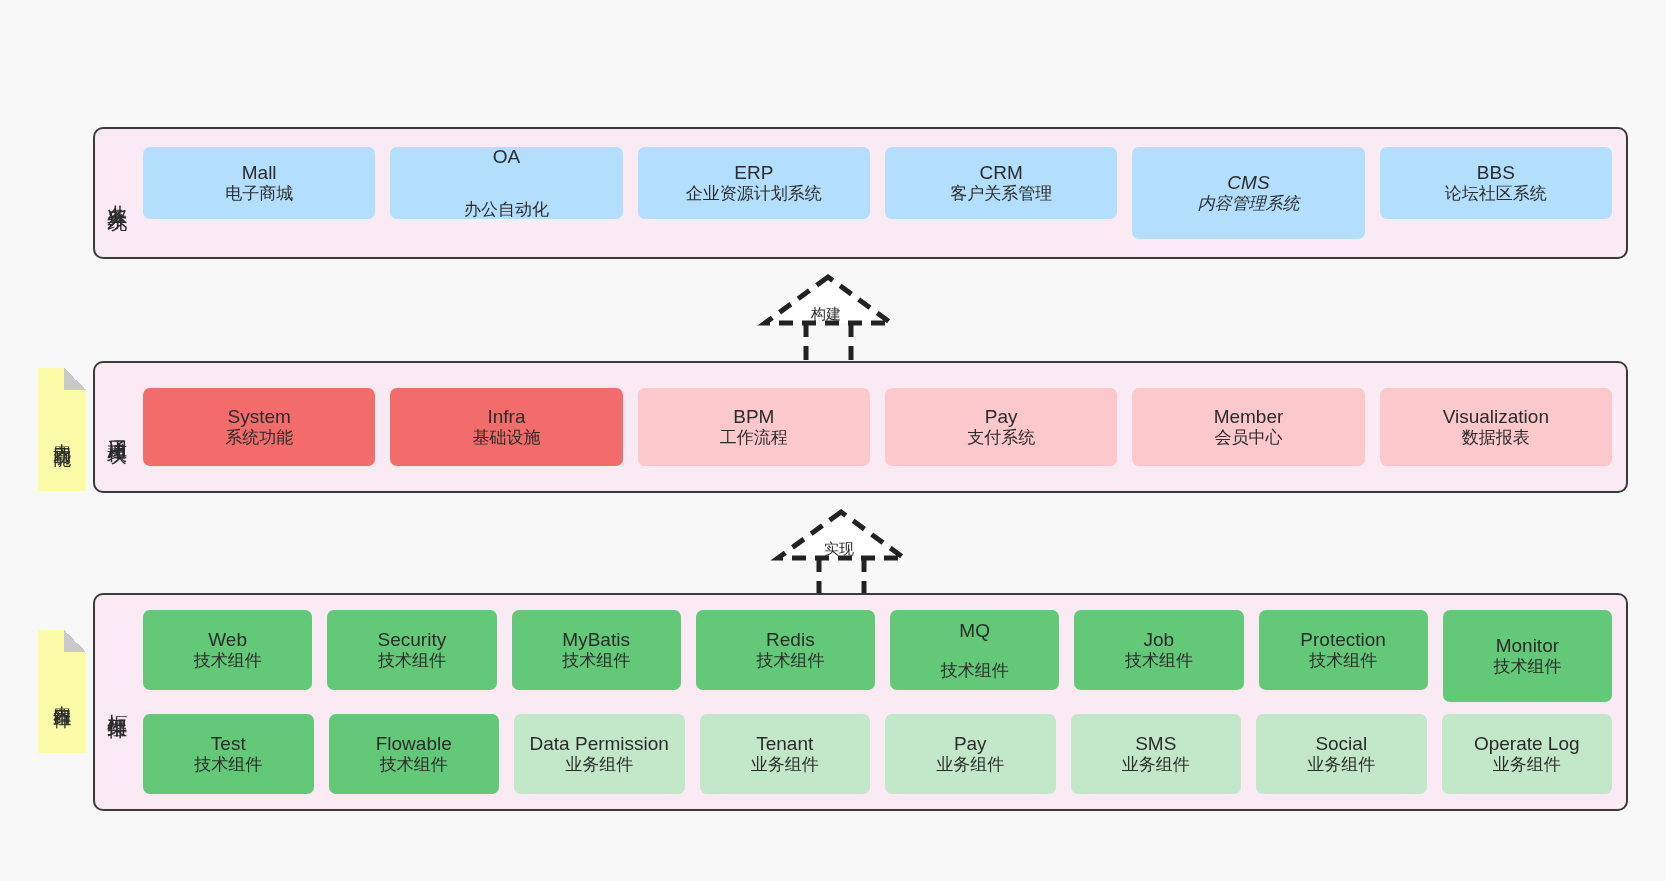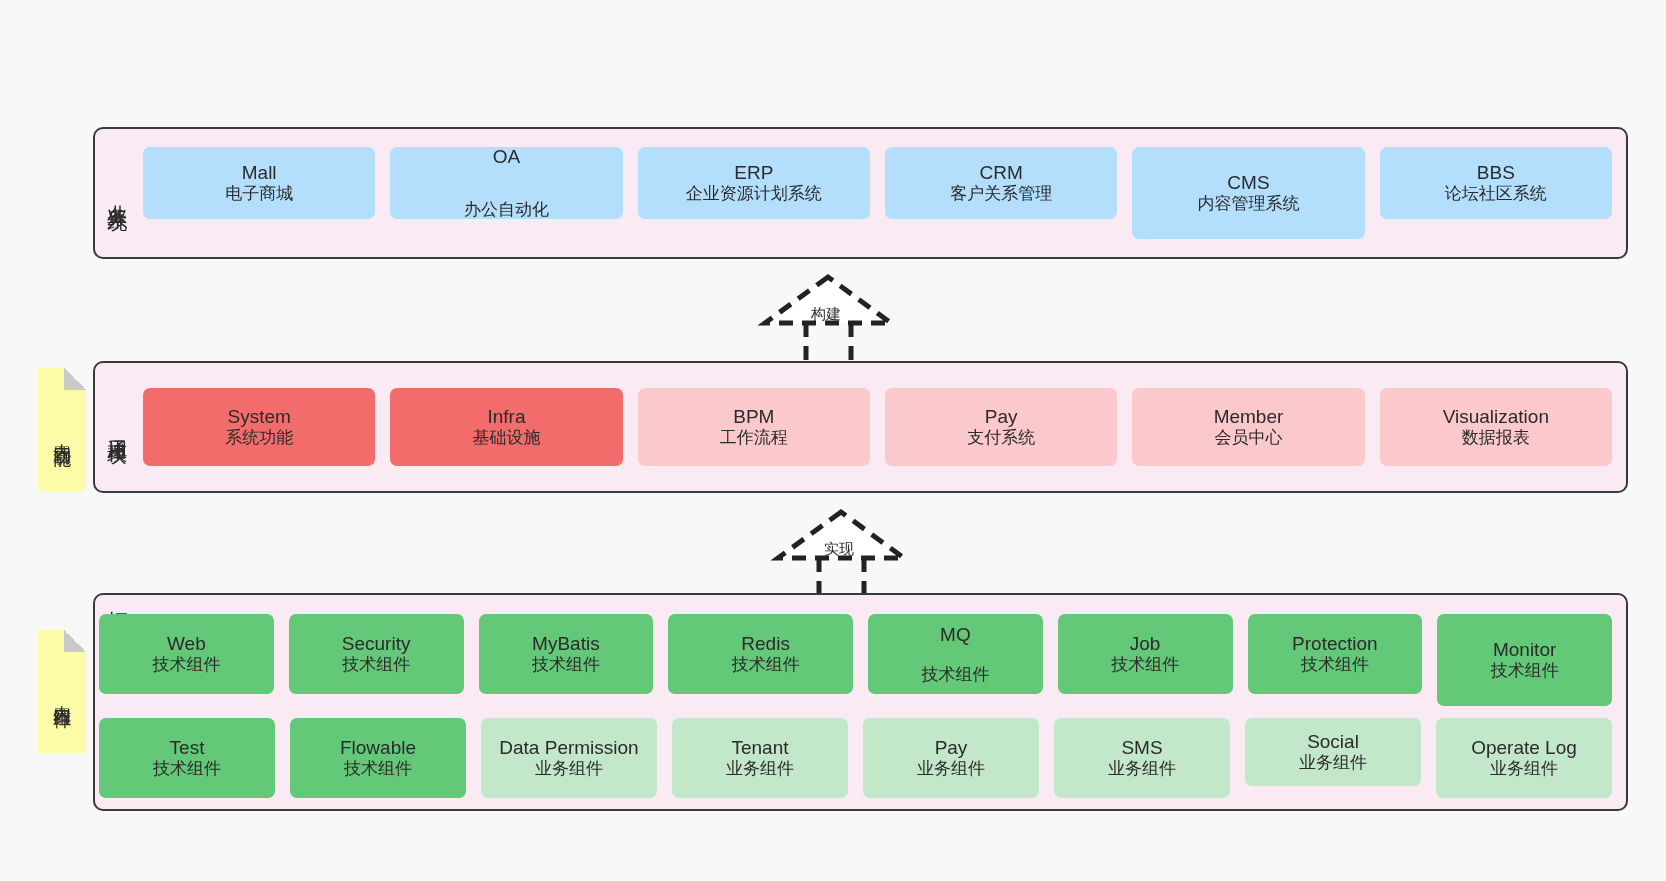--- a/index.html
+++ b/index.html
@@ -153,21 +153,21 @@
           <span class="t2">办公自动化</span>
         </div>
         <div class="cell c-blue" style="height:72px;">
           <span class="t1">ERP</span>
           <span class="t2">企业资源计划系统</span>
         </div>
         <div class="cell c-blue" style="height:72px;">
           <span class="t1">CRM</span>
           <span class="t2">客户关系管理</span>
         </div>
-        <div class="cell c-blue" style="height:92px;">
+        <div class="cell c-blue" style="height:92px;font-style:italic;">
           <span class="t1">CMS</span>
           <span class="t2">内容管理系统</span>
         </div>
         <div class="cell c-blue" style="height:72px;">
           <span class="t1">BBS</span>
           <span class="t2">论坛社区系统</span>
         </div>
       </div>
     </div>
   </div>
@@ -227,21 +227,21 @@
       <line x1="96" y1="54" x2="96" y2="100" stroke="#222222" stroke-width="5" stroke-dasharray="14,9"></line>
     </svg>
     <span class="connector-label" style="left:56px; top:36px;">实现</span>
   </div>
 
   <div class="note" style="left:38px; top:616px; width:48px; height:123px;">
     <span class="fold"></span>
     <span class="note-text">内置组件</span>
   </div>
 
-  <div class="layer" id="layer-framework" style="left:93px; top:579px; width:1535px; height:218px;flex-direction:column;">
+  <div class="layer" id="layer-framework" style="left:93px; top:579px; width:1535px; height:218px;">
     <div class="layer-title">框架组件</div>
     <div class="layer-body" style="gap:12px;">
 
       <div class="cell-row">
         <div class="cell c-green" style="height:80px;">
           <span class="t1">Web</span>
           <span class="t2">技术组件</span>
         </div>
         <div class="cell c-green" style="height:80px;">
           <span class="t1">Security</span>
@@ -291,21 +291,21 @@
           <span class="t2">业务组件</span>
         </div>
         <div class="cell c-green-light" style="height:80px;">
           <span class="t1">Pay</span>
           <span class="t2">业务组件</span>
         </div>
         <div class="cell c-green-light" style="height:80px;">
           <span class="t1">SMS</span>
           <span class="t2">业务组件</span>
         </div>
-        <div class="cell c-green-light" style="height:68px;">
+        <div class="cell c-green-light" style="height:80px;">
           <span class="t1">Social</span>
           <span class="t2">业务组件</span>
         </div>
         <div class="cell c-green-light" style="height:80px;">
           <span class="t1">Operate Log</span>
           <span class="t2">业务组件</span>
         </div>
       </div>
 
     </div>

